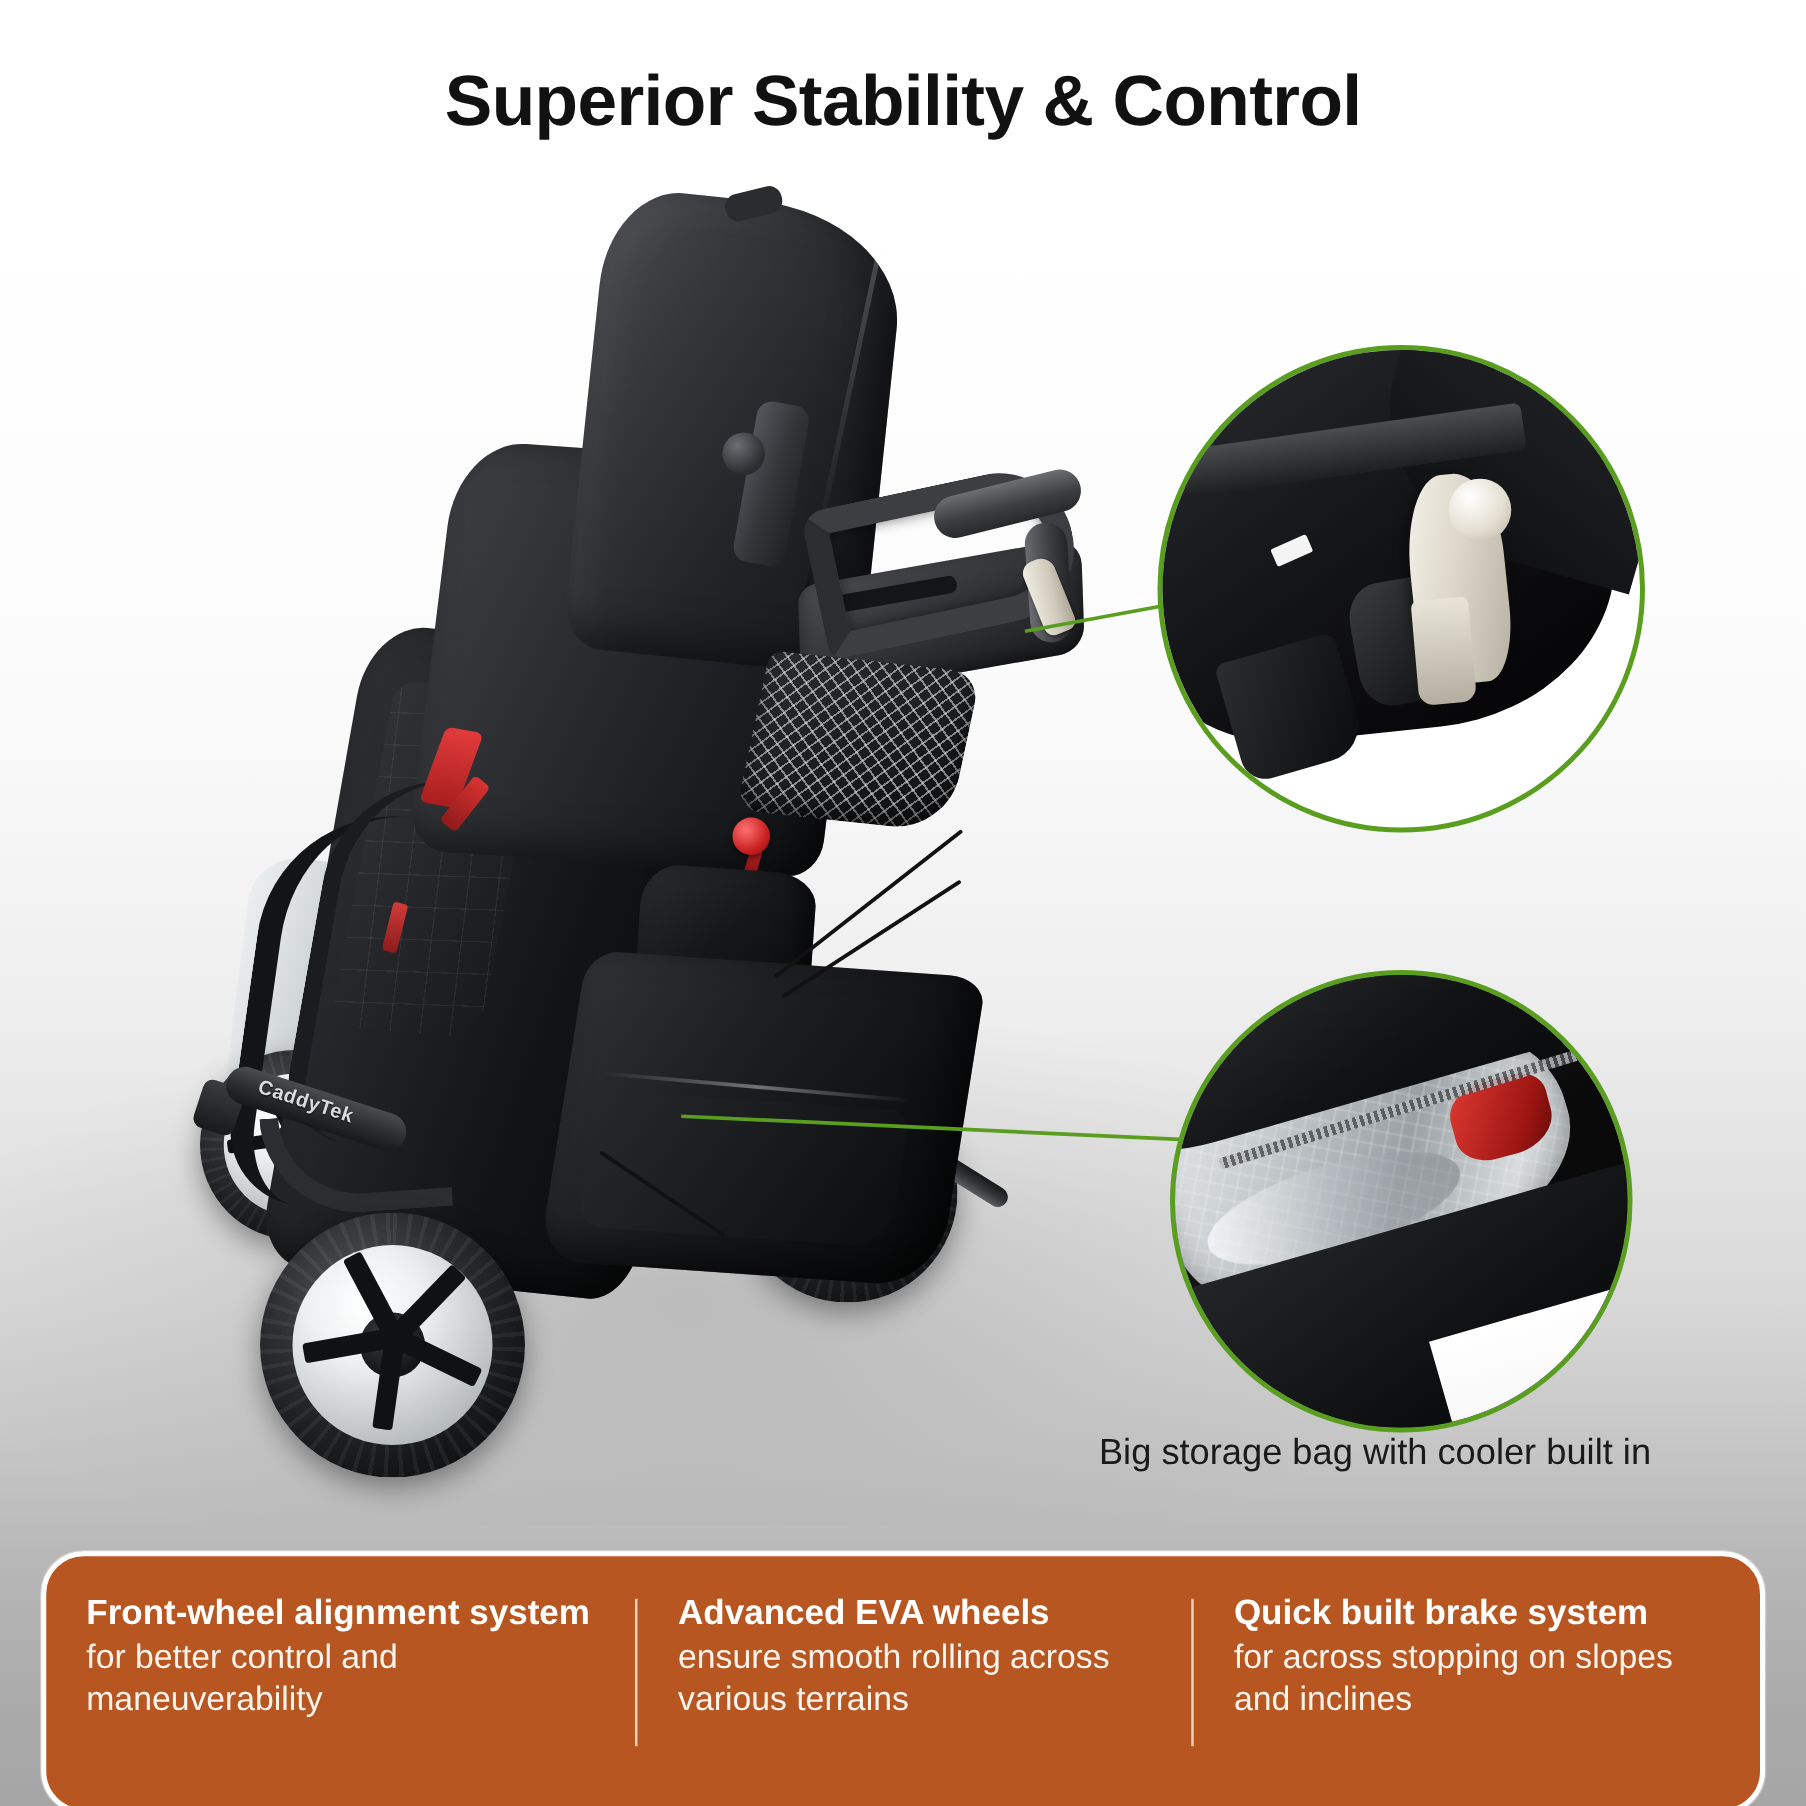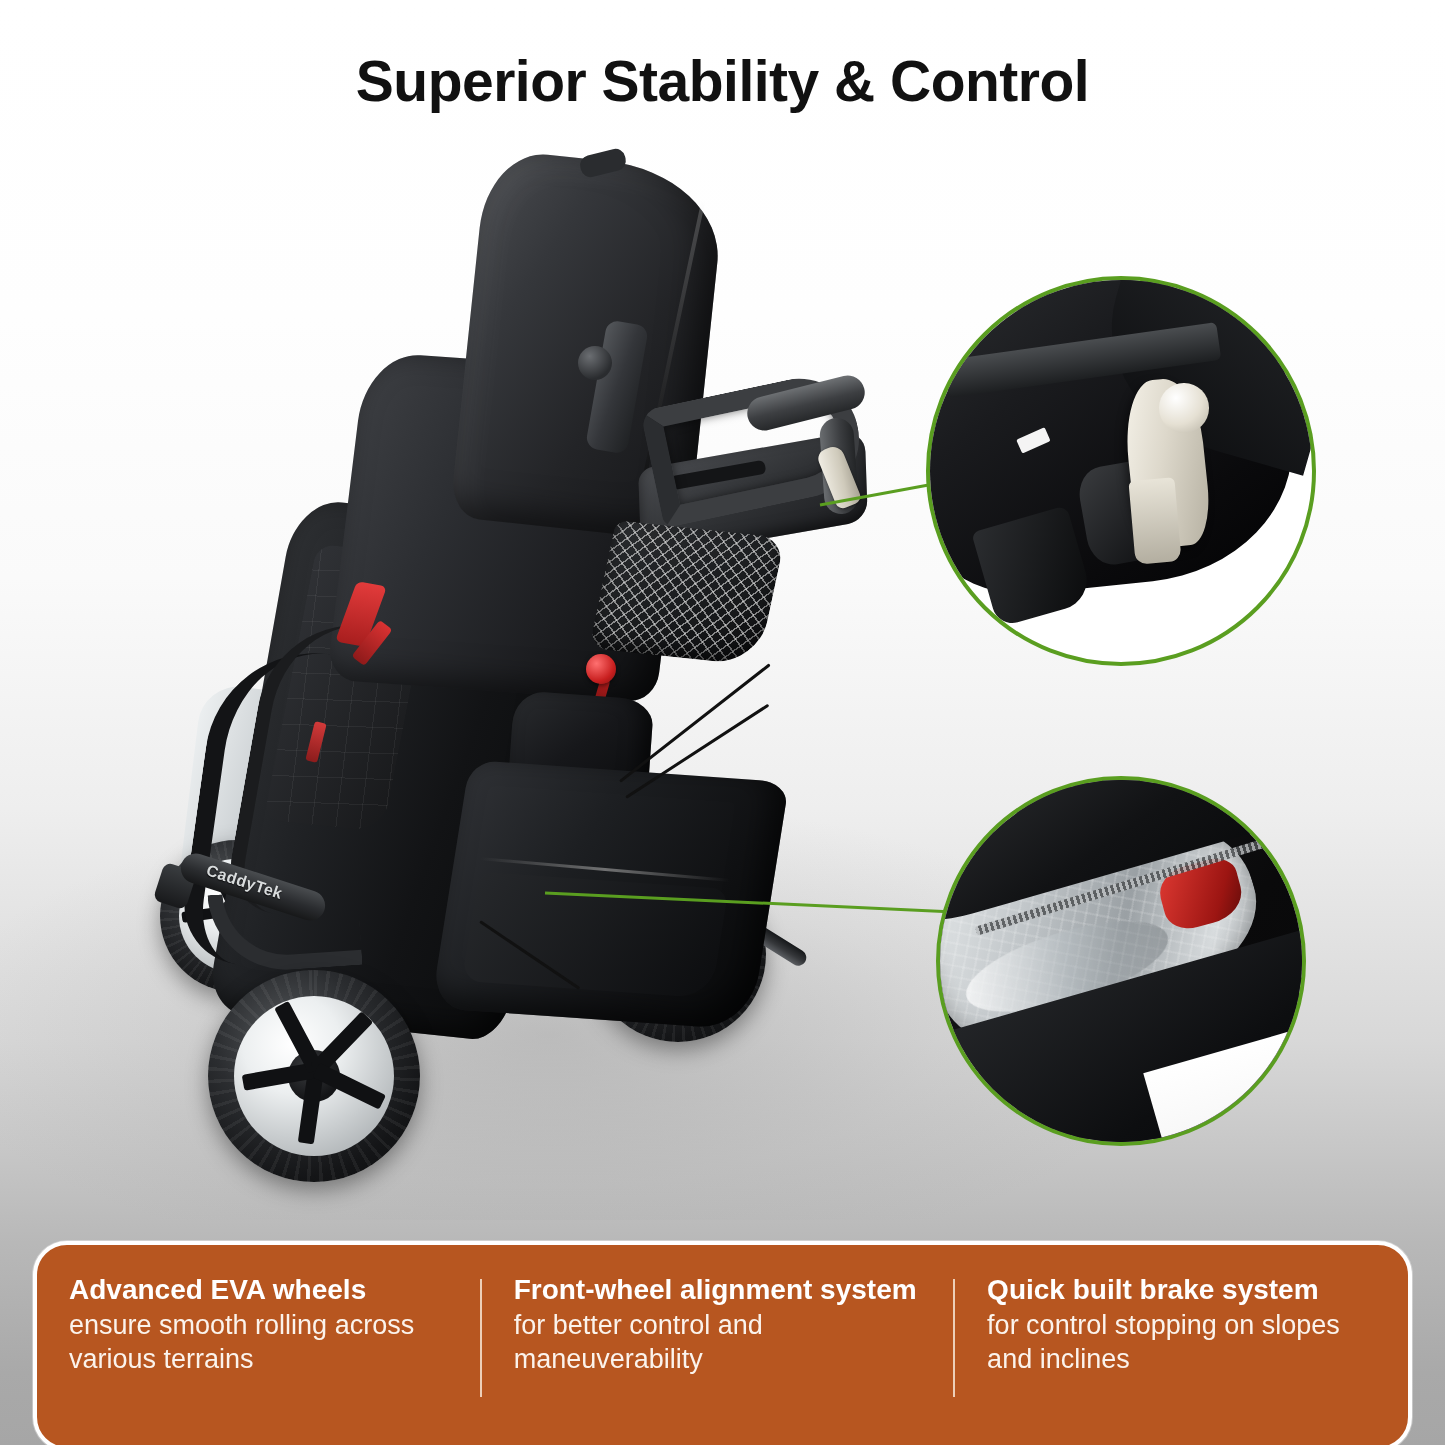--- a/index.html
+++ b/index.html
@@ -742,35 +742,36 @@
       <div class="cb-open"></div>
       <div class="cb-bottle"></div>
       <div class="cb-red"></div>
       <div class="cb-zip"></div>
       <div class="cb-flapTop"></div>
       <div class="cb-flapBot"></div>
       <div class="cb-white"></div>
     </div>
   </div>
 
+  <div class="caption">Big storage bag with cooler built in</div>
 
   <div class="banner-wrap">
+
+    <div class="bcol c1">
+      <div class="bhead">Front-wheel alignment system</div>
+      <div class="bsub">for better control and maneuverability</div>
+      <div class="bdiv"></div>
+    </div>
 
     <div class="bcol c2">
       <div class="bhead">Advanced EVA wheels</div>
       <div class="bsub">ensure smooth rolling across various terrains</div>
       <div class="bdiv"></div>
     </div>
 
-    <div class="bcol c1">
-      <div class="bhead">Front-wheel alignment system</div>
-      <div class="bsub">for better control and maneuverability</div>
-      <div class="bdiv"></div>
-    </div>
-
     <div class="bcol c3">
       <div class="bhead">Quick built brake system</div>
-      <div class="bsub">for control stopping on slopes and inclines</div>
+      <div class="bsub">for across stopping on slopes and inclines</div>
     </div>
 
   </div>
 
 </div>
 
 </body></html>

